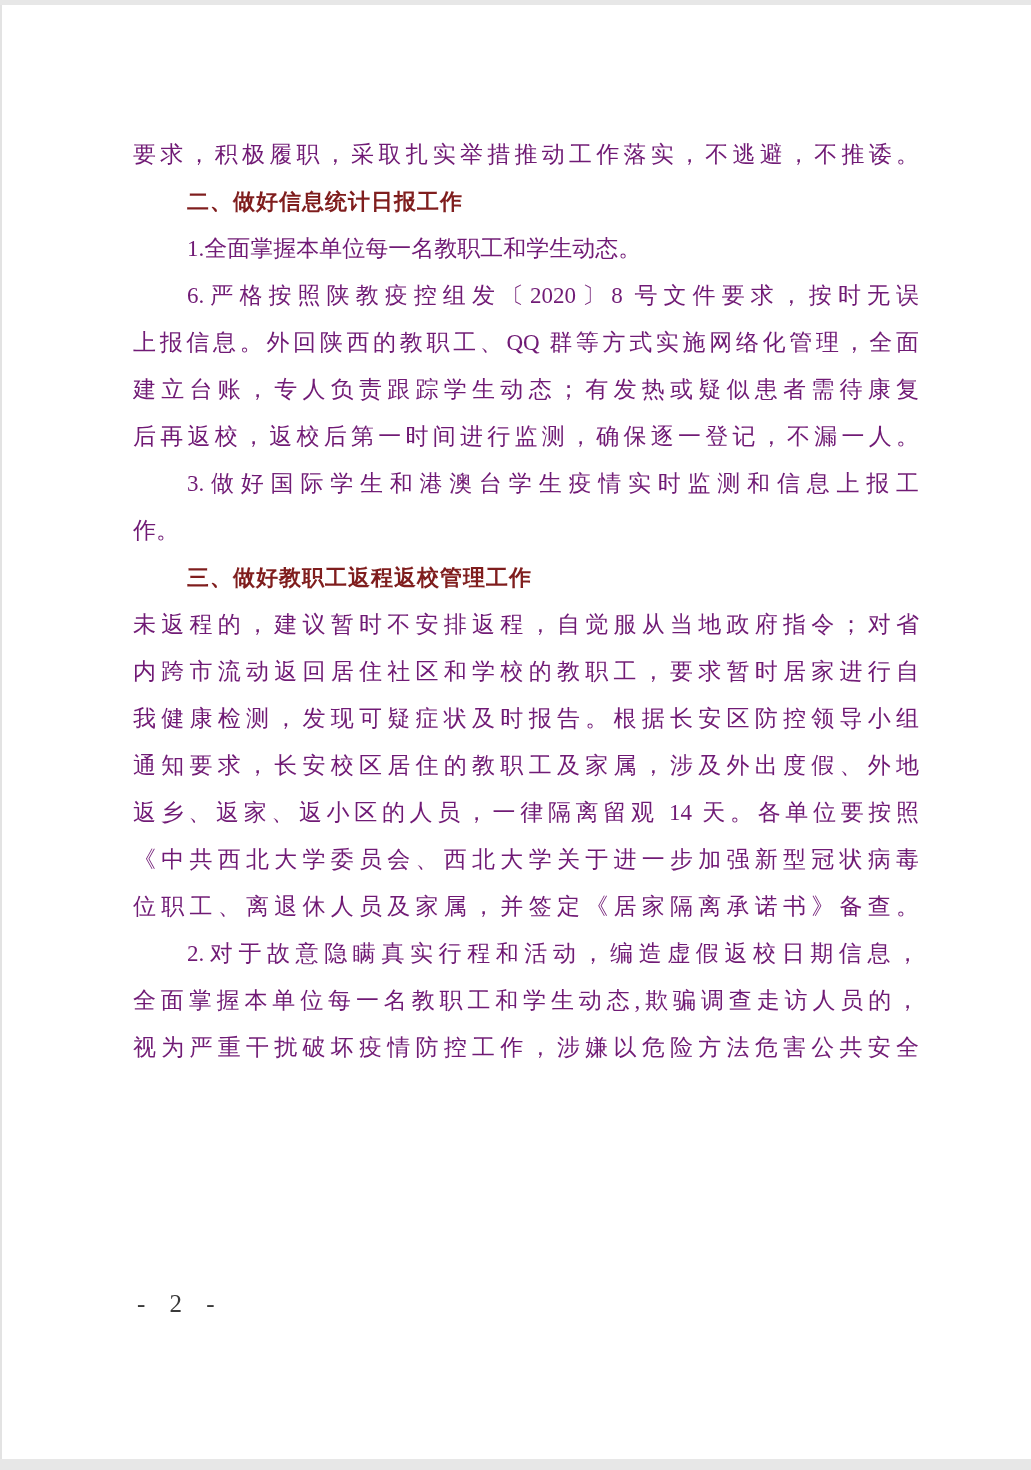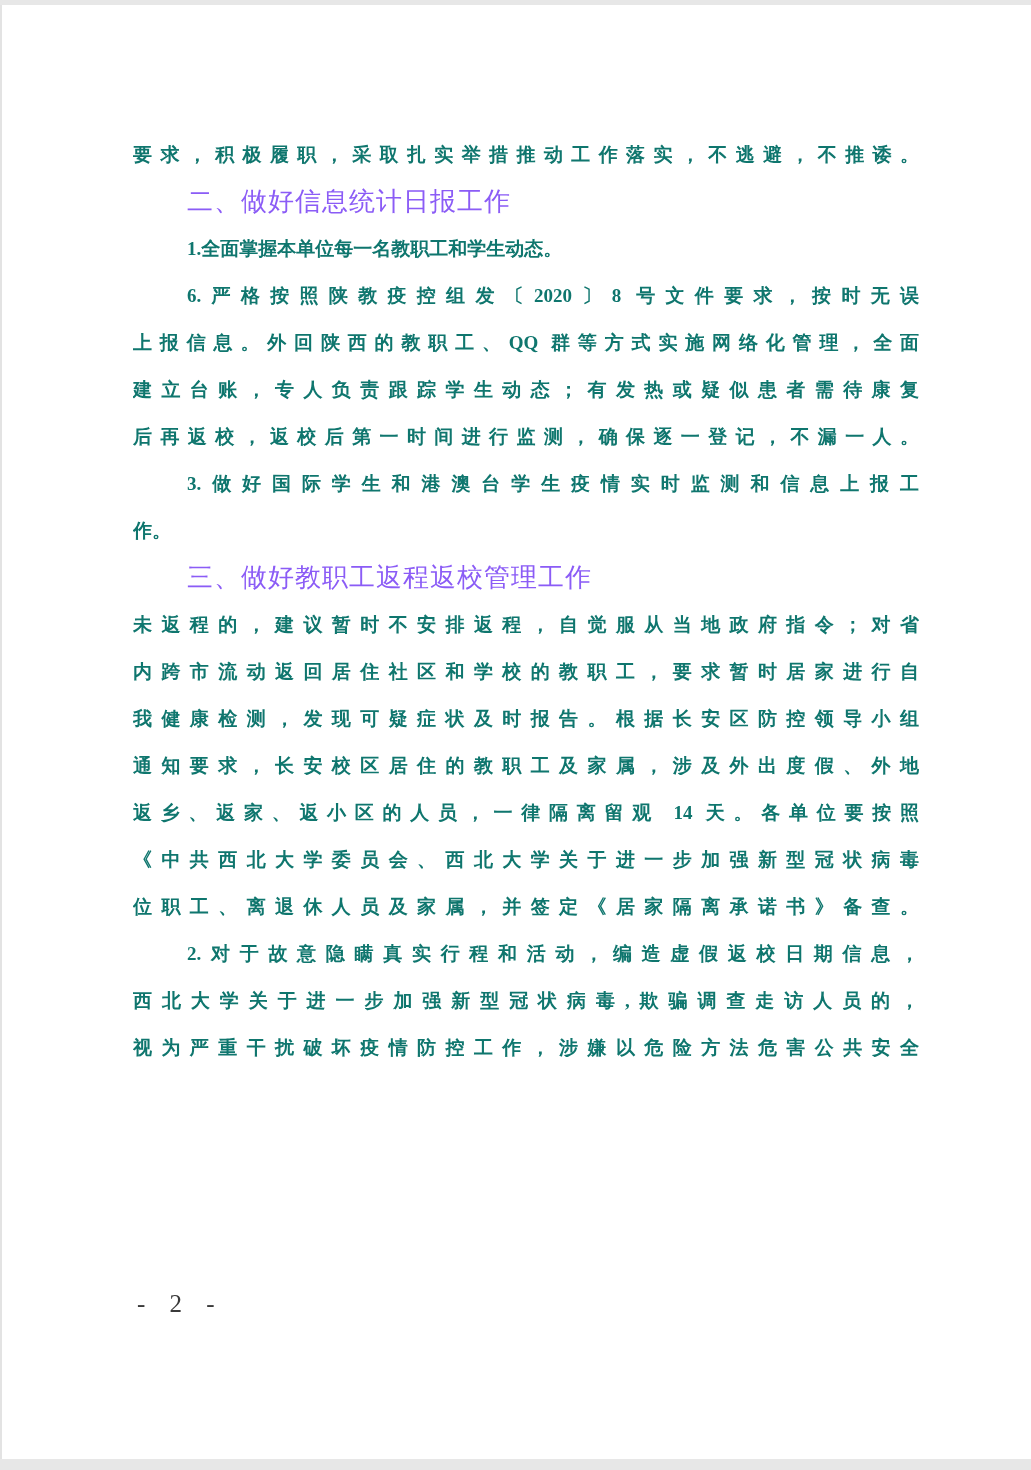--- a/index.html
+++ b/index.html
@@ -37,40 +37,39 @@
   
   .content {
     position: absolute;
     left: 133px;
     top: 131px;
     width: 786px;
   }
   .line {
     height: 47px;
     line-height: 47px;
-    font-size: 19px;
+    font-size: 23px;
     overflow: hidden;
     white-space: nowrap;
-    color: #0f766e;
-    font-weight: bold;
+    color: #701a75;
   }
   .line.justify {
     white-space: normal;
     text-align: justify;
     text-align-last: justify;
   }
   .line.indent {
     padding-left: 54px;
   }
   .line.heading {
     font-family: "Liberation Sans", sans-serif;
-    font-weight: normal;
-    font-size: 26px;
+    font-weight: bold;
+    font-size: 22px;
     letter-spacing: 1px;
-    color: #8b5cf6;
+    color: #7f1d1d;
   }
   .page-number {
     position: absolute;
     left: 137px;
     top: 1290px;
     font-family: "Liberation Serif", serif;
     font-size: 25px;
     letter-spacing: 9px;
     color: #3a3a3a;
   }
@@ -95,18 +94,18 @@
       <div class="line body">作。</div>
       <div class="line heading indent">三、做好教职工返程返校管理工作</div>
       <div class="line body justify">未返程的，建议暂时不安排返程，自觉服从当地政府指令；对省</div>
       <div class="line body justify">内跨市流动返回居住社区和学校的教职工，要求暂时居家进行自</div>
       <div class="line body justify">我健康检测，发现可疑症状及时报告。根据长安区防控领导小组</div>
       <div class="line body justify">通知要求，长安校区居住的教职工及家属，涉及外出度假、外地</div>
       <div class="line body justify">返乡、返家、返小区的人员，一律隔离留观 14 天。各单位要按照</div>
       <div class="line body justify">《中共西北大学委员会、西北大学关于进一步加强新型冠状病毒</div>
       <div class="line body justify">位职工、离退休人员及家属，并签定《居家隔离承诺书》备查。</div>
       <div class="line body indent justify">2.对于故意隐瞒真实行程和活动，编造虚假返校日期信息，</div>
-      <div class="line body justify">西北大学关于进一步加强新型冠状病毒,欺骗调查走访人员的，</div>
+      <div class="line body justify">全面掌握本单位每一名教职工和学生动态,欺骗调查走访人员的，</div>
       <div class="line body justify">视为严重干扰破坏疫情防控工作，涉嫌以危险方法危害公共安全</div>
     </div>
 </div>
 
 <div class="page-number">- 2 -</div>
 
 </body></html>

